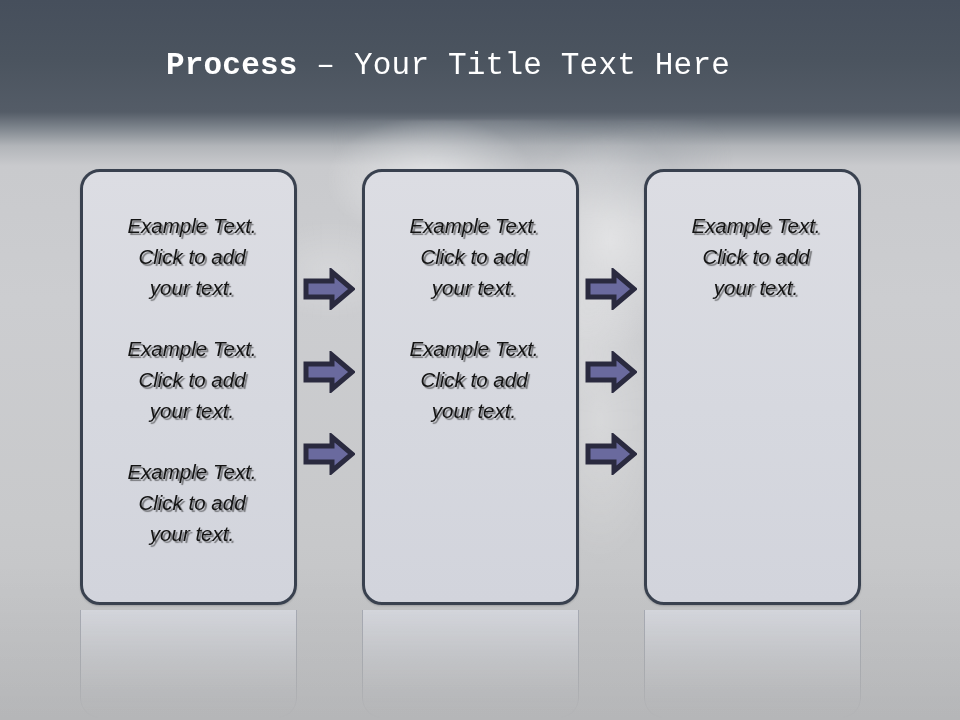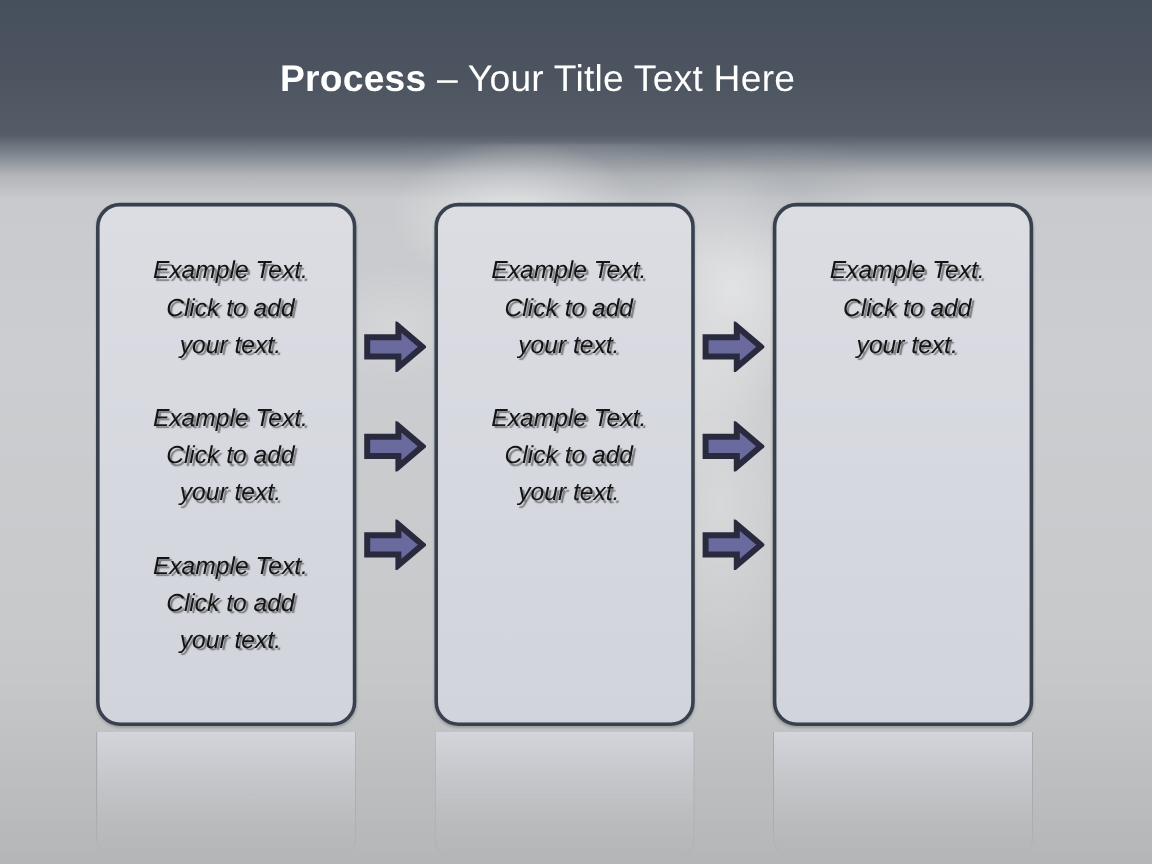--- a/index.html
+++ b/index.html
@@ -54,20 +54,21 @@
 
   
   .title {
     position:absolute;
     left:0; top:48px; width:896px;
     text-align:center;
     font-size:31px;
     color:#ffffff;
     letter-spacing:0.2px;
     white-space:nowrap;
+    font-family:Liberation Mono, monospace;
   }
   .title .strong { font-weight:bold; }
   .title .rest   { font-weight:normal; }
 
   
   .box {
     position:absolute;
     top:169px;
     width:217px; height:436px;
     border:3px solid #39414f;

